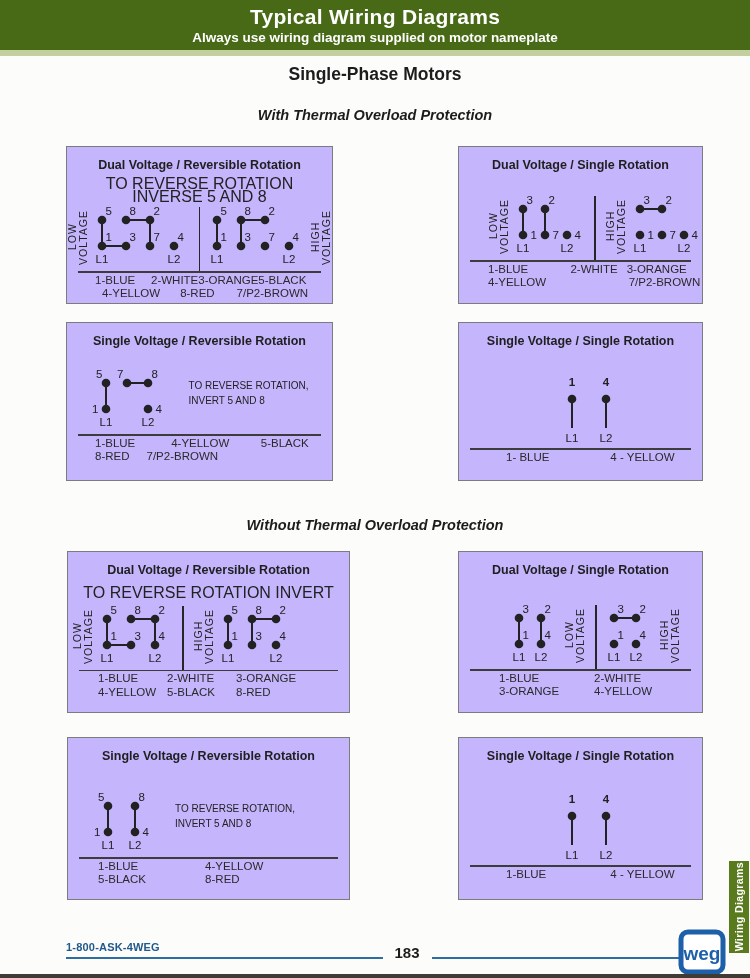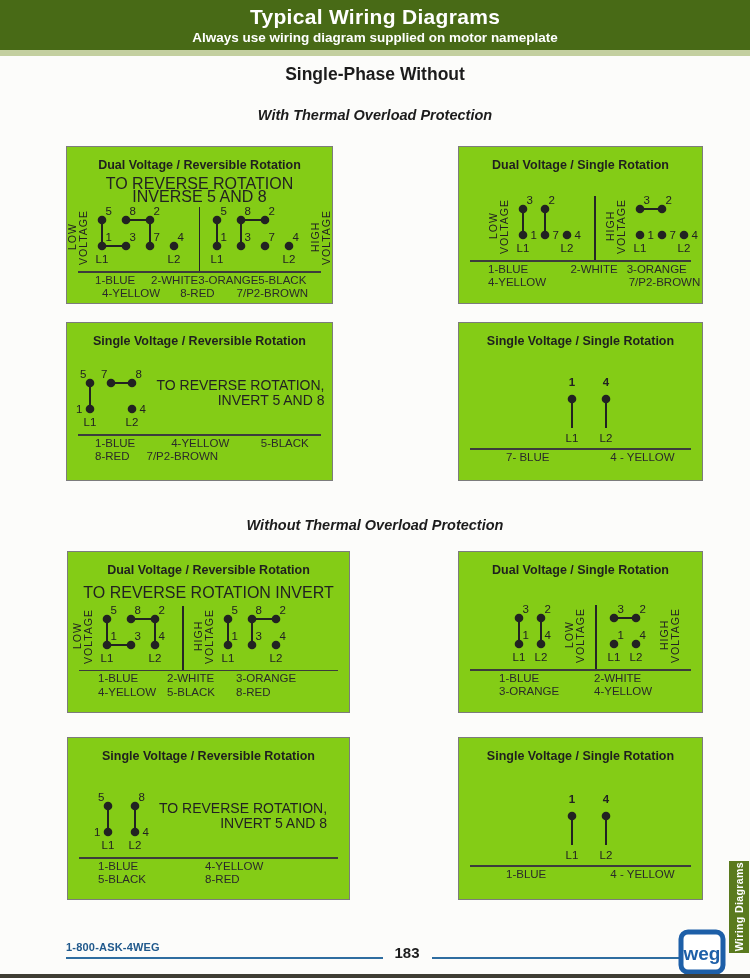--- a/index.html
+++ b/index.html
@@ -13,29 +13,29 @@
   .header-band { position:absolute; left:0; top:0; width:750px; height:50px; background:#486a16; text-align:center; color:#ffffff; }
   .header-band-edge { position:absolute; left:0; top:50px; width:750px; height:6px; background:#c3cf9f; }
   .header-title { font-size:21px; font-weight:bold; padding-top:5px; letter-spacing:.3px; }
   .header-sub { font-size:13.5px; font-weight:bold; margin-top:1px; }
   .page-title { position:absolute; left:0; top:64px; width:750px; text-align:center; font-size:17.5px; font-weight:bold; color:#1c1c1c; }
   .group-heading { position:absolute; left:0; width:750px; text-align:center; font-size:14.5px; font-weight:bold; font-style:italic; color:#1c1c1c; }
   #heading-with { top:107px; }
   #heading-without { top:517px; }
 
   
-  .wbox { position:absolute; border:1.3px solid #7c7c7c; background:#84cc16; display:flex; flex-direction:column; overflow:hidden; }
+  .wbox { position:absolute; border:1.3px solid #7c7c7c; background:#c4b5fd; display:flex; flex-direction:column; overflow:hidden; }
   .wbox-title { text-align:center; font-weight:bold; font-size:12.5px; line-height:14px; margin-top:11px; color:#1f1f1f; }
   .wbox-note { text-align:center; font-size:16px; line-height:12.5px; margin-top:6px; color:#222; }
   .wdiagram { display:flex; justify-content:center; align-items:flex-start; }
   .vlabel { writing-mode:vertical-rl; transform:rotate(180deg); font-size:10.5px; line-height:11px; letter-spacing:1px; white-space:pre-line; height:60px; text-align:center; color:#222; }
   .vlabel.side-left { margin-right:5px; }
   .vlabel.side-right { margin-left:5px; }
   .vdivider { width:2px; background:#262626; margin:0 9px; }
-  .note-right { font-size:14px; line-height:15px; text-align:right; margin-left:4px; margin-top:8px; color:#222; }
+  .note-right { font-size:10px; line-height:15px; text-align:left; margin-left:20px; margin-top:8px; color:#222; }
   .wrule { height:1.6px; background:#3c3c3c; margin:0 11px; }
   .legend-row { display:flex; margin:1px 13px 0; font-size:11.5px; line-height:12.5px;justify-content:space-between; }
   .legend-cell { white-space:nowrap; text-align:left; }
 
   
   .footer-phone { position:absolute; left:66px; top:941px; font-size:11px; font-weight:bold; color:#20598c; letter-spacing:.2px; }
   .footer-line { position:absolute; top:957px; height:2px; background:#2e6da0; }
   #fline-left { left:66px; width:317px; }
   #fline-right { left:432px; width:256px; }
   .footer-page { position:absolute; left:383px; top:944px; width:48px; text-align:center; font-size:15px; font-weight:bold; color:#1c1c1c; }
@@ -48,21 +48,21 @@
 <body>
 
 <div class="page">
 
   <div class="header-band">
     <div class="header-title">Typical Wiring Diagrams</div>
     <div class="header-sub">Always use wiring diagram supplied on motor nameplate</div>
   </div>
   <div class="header-band-edge"></div>
 
-  <div class="page-title">Single-Phase Without</div>
+  <div class="page-title">Single-Phase Motors</div>
   <div class="group-heading" id="heading-with">With Thermal Overload Protection</div>
   <div class="group-heading" id="heading-without">Without Thermal Overload Protection</div>
 
   <div id="diagram-layer">
       <div class="wbox" style="left: 66px; top: 146px; width: 265px; height: 156px;">
         <div class="wbox-title">Dual Voltage / Reversible Rotation</div>
         <div class="wbox-note" style="margin-top: 6px;">
           <div>TO REVERSE ROTATION</div>
           <div>INVERSE 5 AND 8</div>
         </div>
@@ -224,21 +224,21 @@
             <circle cx="10" cy="23" r="4.3" fill="#222222"></circle>
             <text x="44" y="10" text-anchor="middle" font-size="11.5" font-family="Liberation Sans, sans-serif" font-weight="bold" fill="#222222">4</text>
             <line x1="44" y1="27" x2="44" y2="52" stroke="#222222" stroke-width="2"></line>
             <circle cx="44" cy="23" r="4.3" fill="#222222"></circle>
             <text x="10" y="66" text-anchor="middle" font-size="11.5" font-family="Liberation Sans, sans-serif" fill="#222222">L1</text>
             <text x="44" y="66" text-anchor="middle" font-size="11.5" font-family="Liberation Sans, sans-serif" fill="#222222">L2</text>
           </svg>
         </div>
         <div class="wrule" style="margin-top: 2px;"></div>
         <div class="legend-row" style="margin-left: 47px;">
-          <span class="legend-cell" style="flex: 0 0 57%;">7- BLUE</span>
+          <span class="legend-cell" style="flex: 0 0 57%;">1- BLUE</span>
           <span class="legend-cell" style="flex: 0 0 43%;">4 - YELLOW</span>
         </div>
       </div>
       <div class="wbox" style="left: 67px; top: 551px; width: 281px; height: 160px;">
         <div class="wbox-title">Dual Voltage / Reversible Rotation</div>
         <div class="wbox-note" style="margin-top: 10px;">
           <div>TO REVERSE ROTATION INVERT</div>
         </div>
         <div class="wdiagram" style="margin-top: 6px; justify-content: flex-start; padding-left: 4px;">
           <div class="vlabel side-left">LOW

